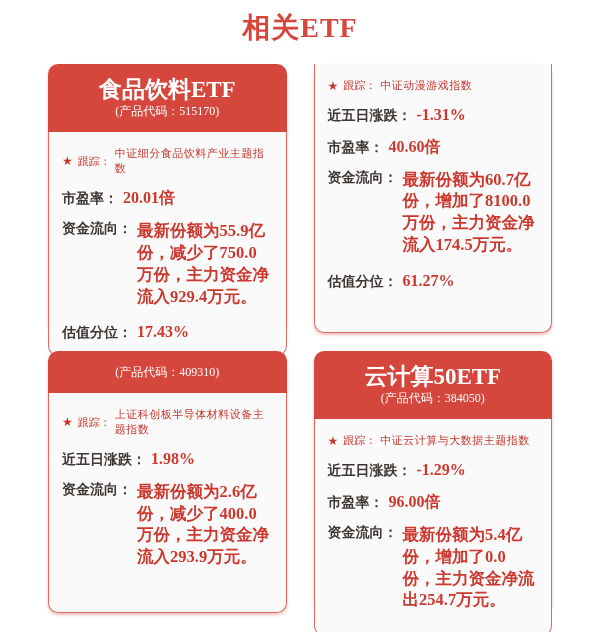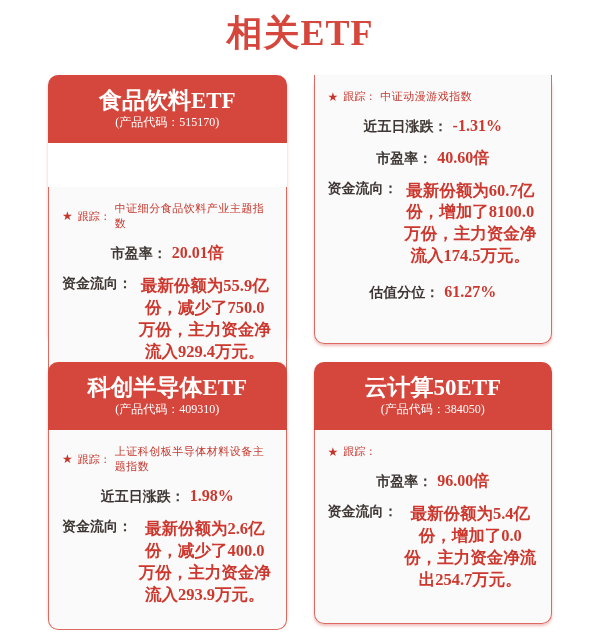--- a/index.html
+++ b/index.html
@@ -4,40 +4,40 @@
 <style>
   * { margin: 0; padding: 0; box-sizing: border-box; }
   html, body { background: #ffffff; }
   body {
     width: 600px; height: 632px;
     font-family: "Liberation Serif", "DejaVu Serif", serif;
     overflow: hidden;
   }
   .page-title {
     text-align: center;
-    font-size: 36px;
+    font-size: 28px;
     font-weight: bold;
     color: #d5463c;
     margin: 9px 0 17px 0;
     letter-spacing: 1px;
   }
   .grid {
     display: grid;
     grid-template-columns: 1fr 1fr;
     column-gap: 27px;
     row-gap: 18px;
     padding: 0 48px;
   }
   .card {
     border-radius: 10px;
     display: flex;
     flex-direction: column;
     box-shadow: 0 2px 3px rgba(213,70,60,0.35);
   }
-  .card.h1 { height: 269px; gap: 44px; }
+  .card.h1 { height: 269px; }
   .card.h2 { height: 262px; }
   .card-head {
     background: #d5463c;
     border-radius: 10px 10px 0 0;
     text-align: center;
     padding: 13px 6px 12px 6px;
   }
   .card-title {
     color: #ffffff;
     font-size: 23px;
@@ -63,21 +63,20 @@
     display: flex;
     align-items: center;
   }
   .star-icon { font-size: 12px; margin-right: 5px; line-height: 1; }
   .track-label { margin-right: 4px; white-space: nowrap; }
   .track-index { letter-spacing: 0.5px; }
   .row {
     margin-bottom: 11px;
     font-size: 14px;
     line-height: 1.3;
-    text-align: center;
   }
   .lab {
     color: #3e3734;
     font-weight: bold;
     white-space: nowrap;
   }
   .val {
     color: #cc382e;
     font-weight: bold;
     font-size: 16px;
@@ -140,21 +139,20 @@
         <span class="val flow-val">最新份额为60.7亿份，增加了8100.0万份，主力资金净流入174.5万元。</span>
       </div>
       <div class="row valuation">
         <span class="lab">估值分位：</span><span class="val">61.27%</span>
       </div>
     </div>
   </section>
 
   <section class="card h2">
     <header class="card-head">
-      <div class="card-title">科创半导体ETF</div>
       <div class="card-code">(产品代码：409310)</div>
     </header>
     <div class="card-body">
       <div class="track-line">
         <span class="star-icon">★</span>
         <span class="track-label">跟踪：</span>
         <span class="track-index">上证科创板半导体材料设备主题指数</span>
       </div>
       <div class="row">
         <span class="lab">近五日涨跌：</span><span class="val">1.98%</span>
@@ -168,20 +166,24 @@
 
   <section class="card h2">
     <header class="card-head">
       <div class="card-title">云计算50ETF</div>
       <div class="card-code">(产品代码：384050)</div>
     </header>
     <div class="card-body">
       <div class="track-line">
         <span class="star-icon">★</span>
         <span class="track-label">跟踪：</span>
+        <span class="track-index">中证云计算与大数据主题指数</span>
+      </div>
+      <div class="row">
+        <span class="lab">近五日涨跌：</span><span class="val">-1.29%</span>
       </div>
       <div class="row">
         <span class="lab">市盈率：</span><span class="val">96.00倍</span>
       </div>
       <div class="row flow">
         <span class="lab">资金流向：</span>
         <span class="val flow-val">最新份额为5.4亿份，增加了0.0份，主力资金净流出254.7万元。</span>
       </div>
 
     </div>

